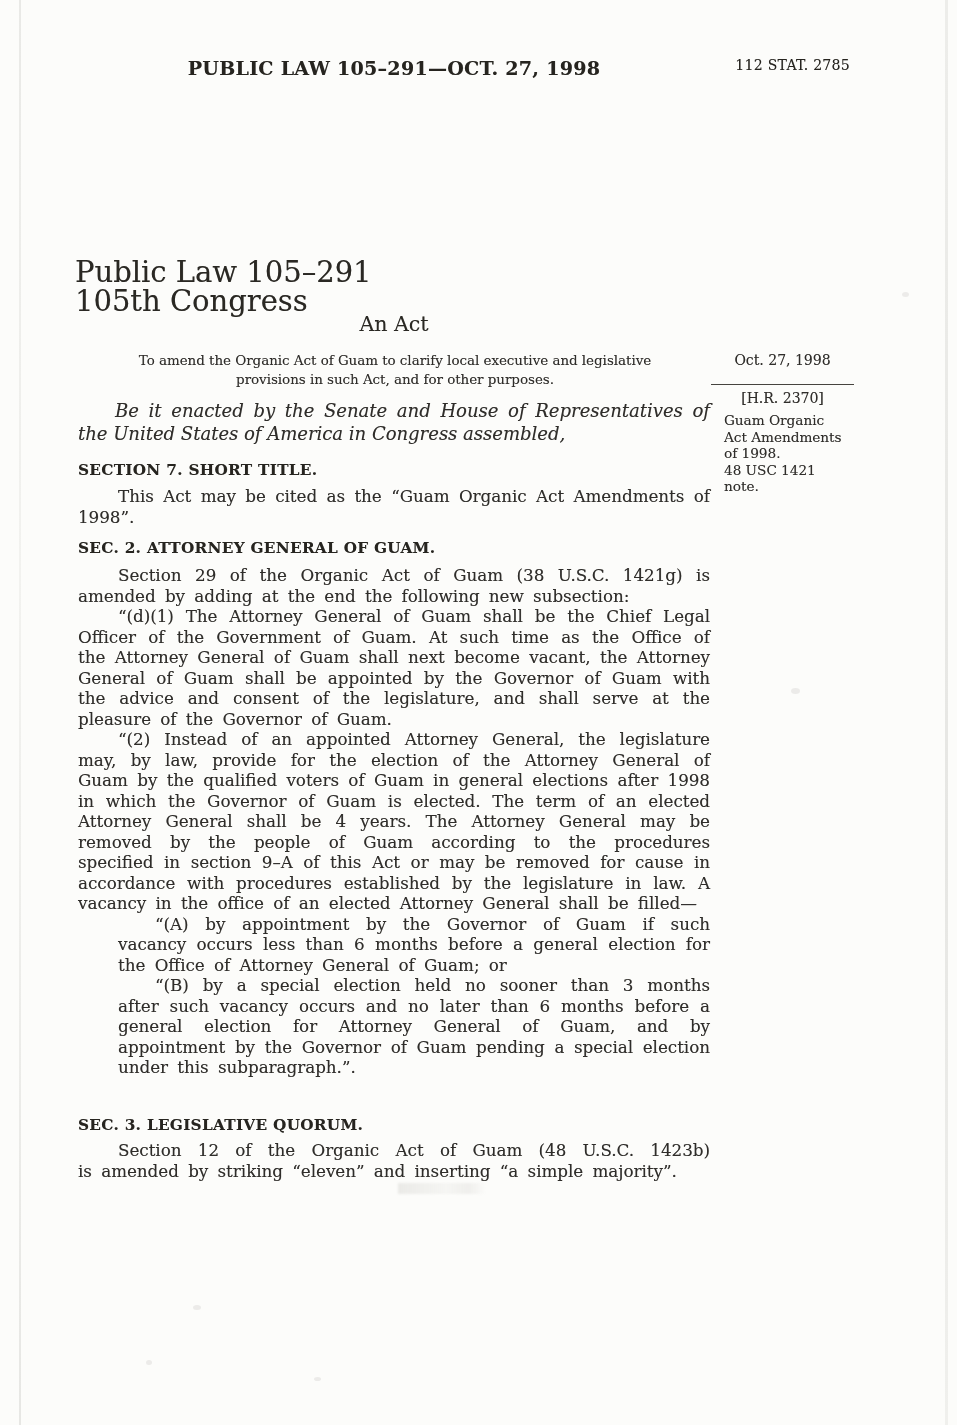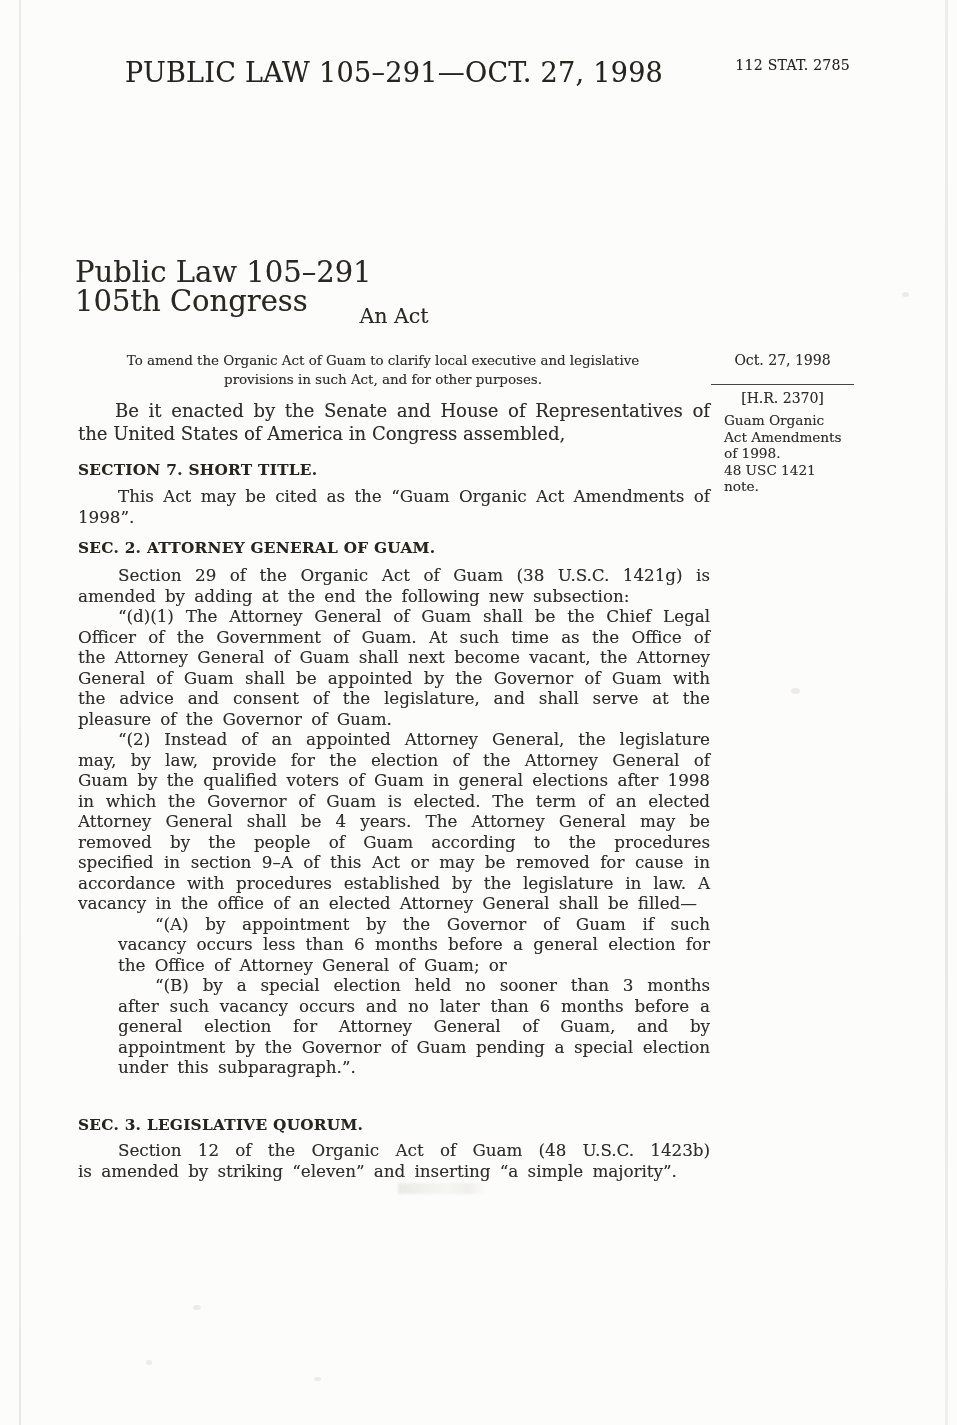--- a/index.html
+++ b/index.html
@@ -32,40 +32,40 @@
   }
   .ghost-smudge {
     position: absolute; left. 0;
     background: linear-gradient(90deg, rgba(130,128,120,0.14), rgba(130,128,120,0.05) 55%, rgba(130,128,120,0.10) 80%, transparent);
     filter: blur(1.1px);
   }
 
   
   .hdr-left {
     position: absolute; left: 78px; top: 57px; width: 632px;
-    text-align: center; font-weight: normal; font-size: 27px;
+    text-align: center; font-weight: bold; font-size: 19px;
     letter-spacing: 0.3px; color: #26241f;
   }
   .hdr-right {
     position: absolute; left: 660px; top: 57px; width: 190px;
     text-align: right; font-weight: normal; font-size: 14px;
     letter-spacing: 0.3px; color: #26241f;
   }
 
   
   .law-title {
     position: absolute; left: 75px; top: 258px;
     font-size: 29px; line-height: 28.5px; color: #2a2823;
   }
   .an-act {
-    position: absolute; left: 78px; top: 304px; width: 632px;
+    position: absolute; left: 78px; top: 312px; width: 632px;
     text-align: center; font-size: 20.5px; color: #2a2823;
   }
   .preamble {
-    position: absolute; left: 101px; top: 351px; width: 564px;
+    position: absolute; left: 113px; top: 351px; width: 564px;
     text-align: center; font-size: 13.4px; line-height: 19px;
   }
 
   
   .mnote-date {
     position: absolute; left: 711px; top: 352px; width: 143px;
     text-align: center; font-size: 14px; line-height: 16px;
   }
   .mnote-date .date-line {
     padding-bottom: 16px;
@@ -73,21 +73,21 @@
   }
   .mnote-date .bill-line { padding-top: 5px; }
   .mnote-guam {
     position: absolute; left: 724px; top: 412px; width: 118px;
     font-size: 13.6px; line-height: 16.6px;
   }
 
   
   .enacting {
     position: absolute; left: 78px; top: 400px; width: 632px;
-    font-size: 18px; line-height: 22.5px;
+    font-style: italic; font-size: 18px; line-height: 22.5px;
   }
   .enacting .l1 {
     text-indent: 37px;
     text-align: justify;
     text-align-last: justify;
   }
 
   
   .sec-h {
     position: absolute; left: 78px;

